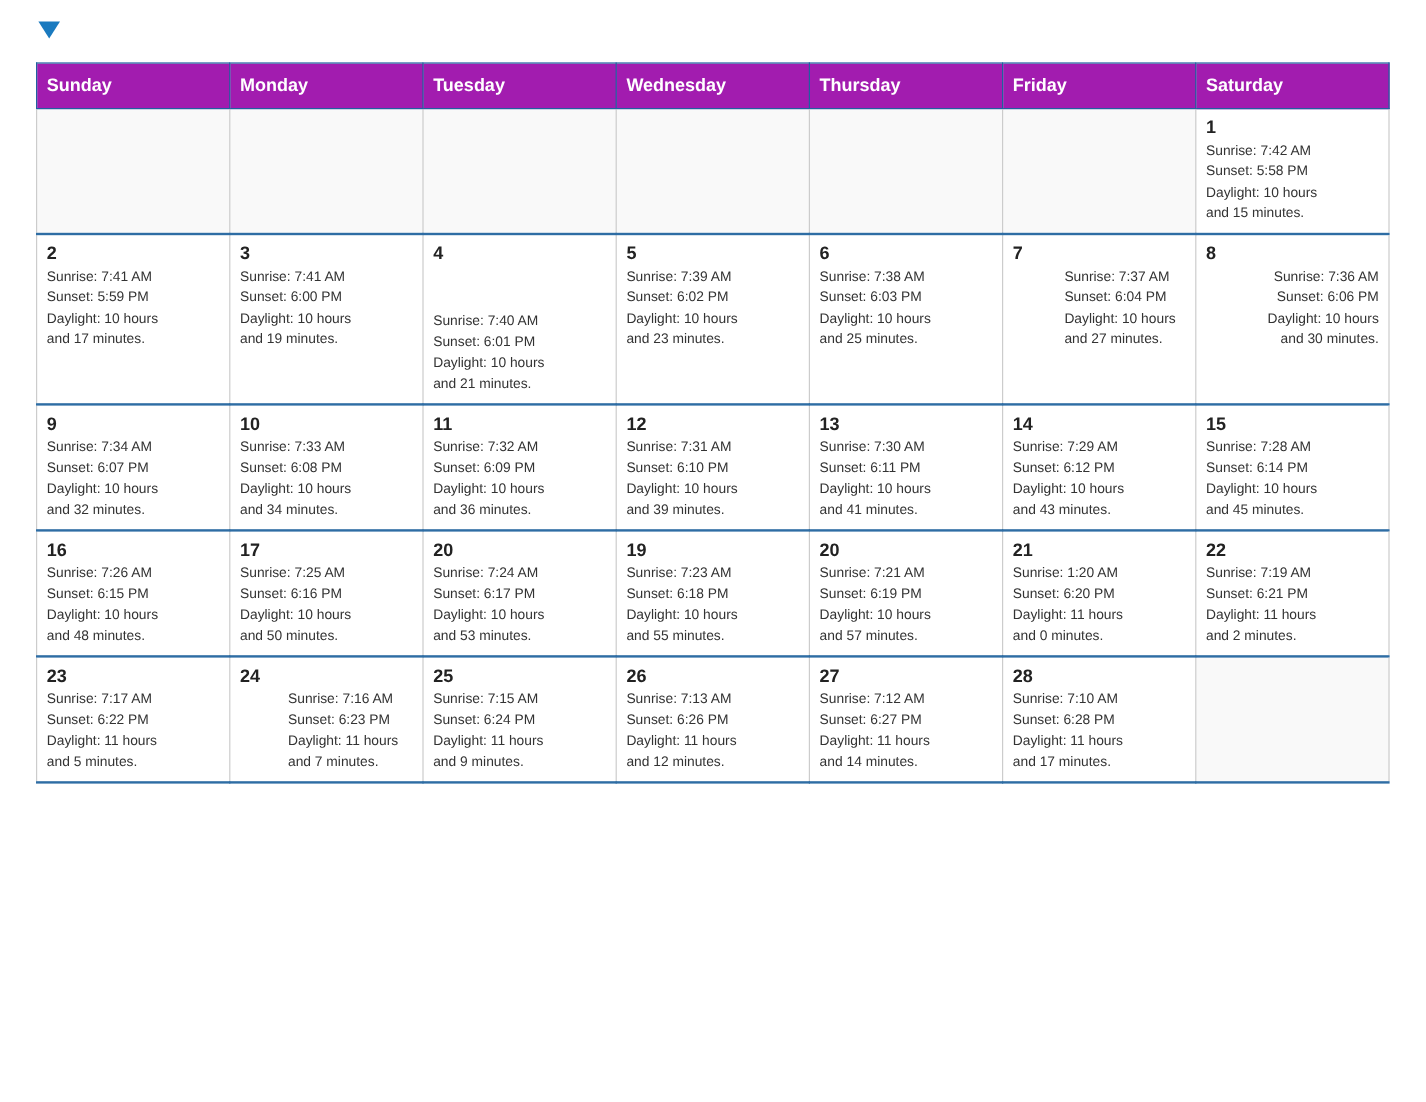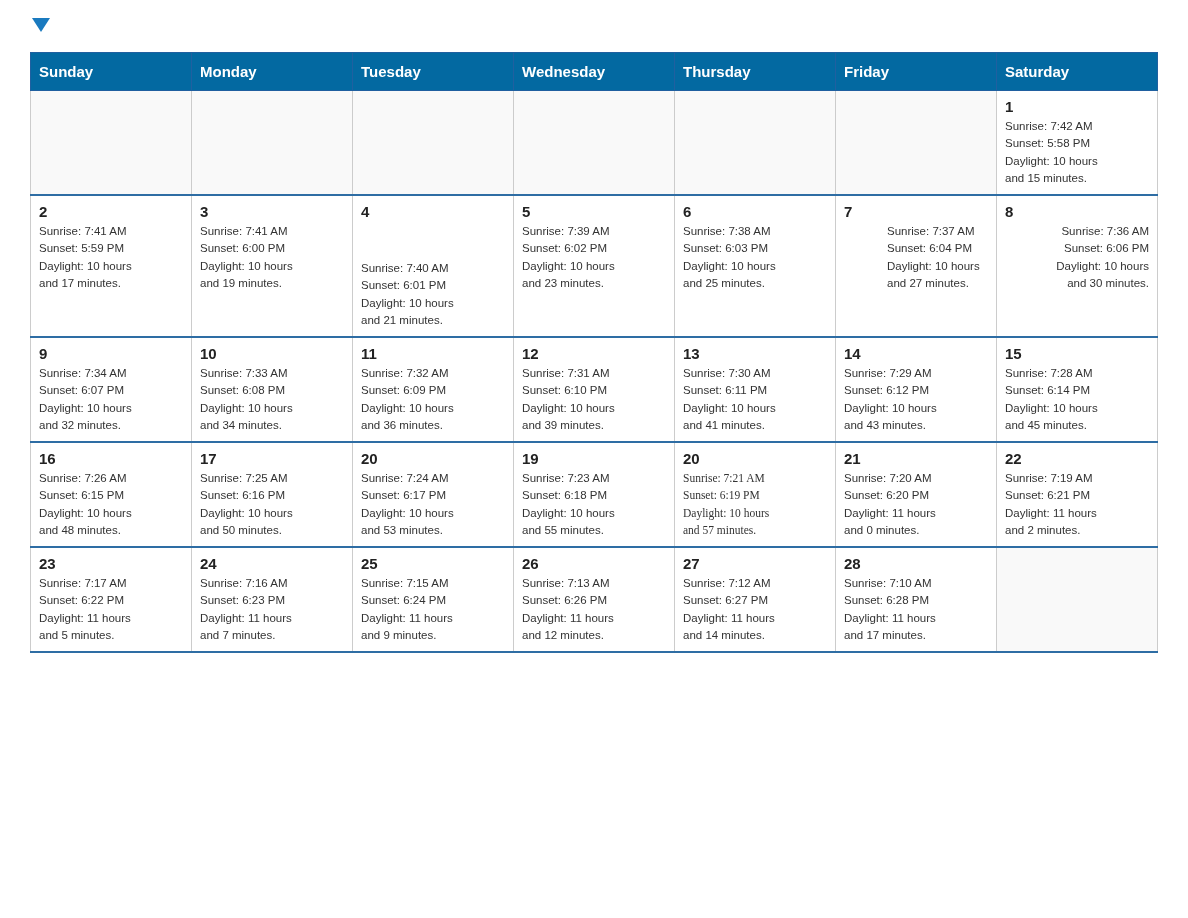--- a/index.html
+++ b/index.html
@@ -59,21 +59,21 @@
       font-weight: normal;
       color: #444;
       margin-top: 4px;
     }
     .calendar {
       width: 100%;
       border-collapse: collapse;
       border: 1.5px solid #999;
     }
     .calendar thead tr th {
-      background-color: #0369a1;
+      background-color: #a21caf;
       color: #fff;
       font-size: 15px;
       font-weight: bold;
       padding: 10px 8px;
       text-align: left;
       border: 1px solid #2060a0;
     }
     .calendar tbody tr td {
       vertical-align: top;
       border: 1px solid #ccc;
@@ -271,28 +271,28 @@
         </td>
         <td>
           <span class="day-number">19</span>
           <div class="day-info" style="white-space: pre-line;">Sunrise: 7:23 AM
 Sunset: 6:18 PM
 Daylight: 10 hours
 and 55 minutes.</div>
         </td>
         <td>
           <span class="day-number">20</span>
-          <div class="day-info" style="white-space: pre-line; font-family: Liberation Serif, serif;">Sunrise: 7:21 AM
+          <div class="day-info" style="white-space: pre-line;">Sunrise: 7:21 AM
 Sunset: 6:19 PM
 Daylight: 10 hours
 and 57 minutes.</div>
         </td>
         <td>
           <span class="day-number">21</span>
-          <div class="day-info" style="white-space: pre-line;">Sunrise: 7:20 AM
+          <div class="day-info" style="white-space: pre-line;">Sunrise: 1:20 AM
 Sunset: 6:20 PM
 Daylight: 11 hours
 and 0 minutes.</div>
         </td>
         <td>
           <span class="day-number">22</span>
           <div class="day-info" style="white-space: pre-line;">Sunrise: 7:19 AM
 Sunset: 6:21 PM
 Daylight: 11 hours
 and 2 minutes.</div>
@@ -301,21 +301,21 @@
       <tr>
         <td>
           <span class="day-number">23</span>
           <div class="day-info" style="white-space: pre-line;">Sunrise: 7:17 AM
 Sunset: 6:22 PM
 Daylight: 11 hours
 and 5 minutes.</div>
         </td>
         <td>
           <span class="day-number">24</span>
-          <div class="day-info" style="white-space: pre-line;">Sunrise: 7:16 AM
+          <div class="day-info" style="white-space: pre-line; margin-left: 40px;">Sunrise: 7:16 AM
 Sunset: 6:23 PM
 Daylight: 11 hours
 and 7 minutes.</div>
         </td>
         <td>
           <span class="day-number">25</span>
           <div class="day-info" style="white-space: pre-line;">Sunrise: 7:15 AM
 Sunset: 6:24 PM
 Daylight: 11 hours
 and 9 minutes.</div>

